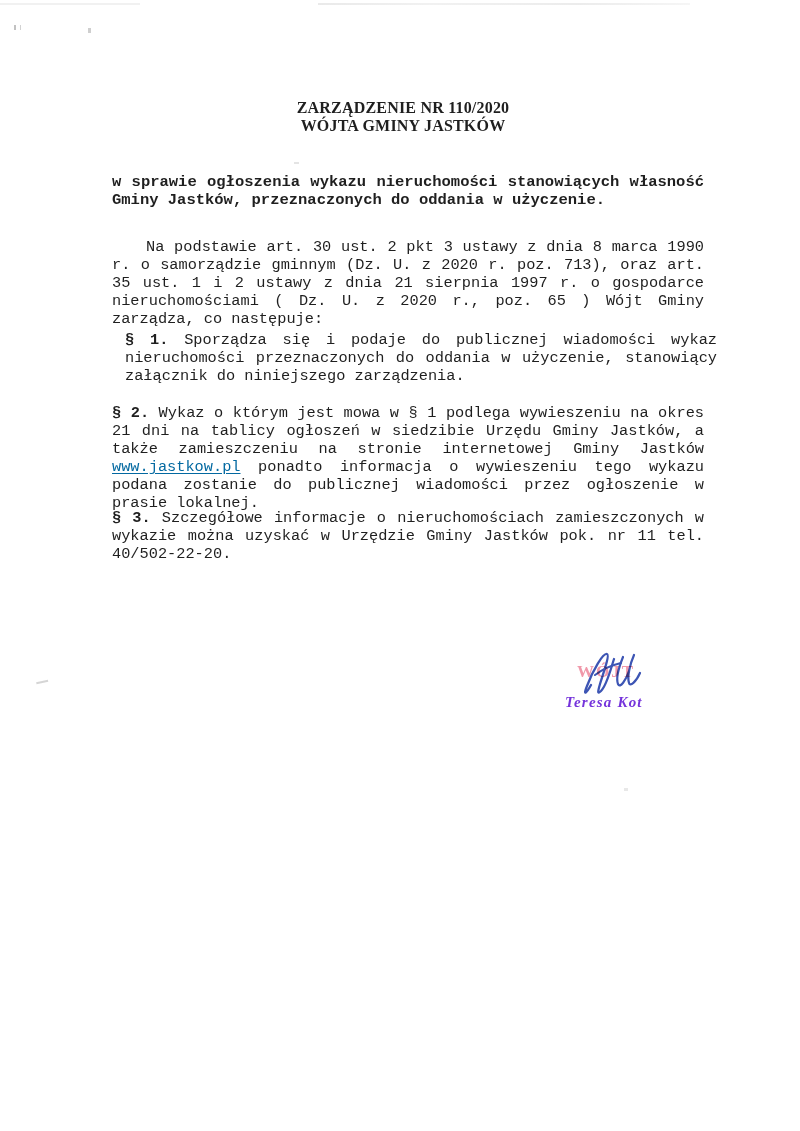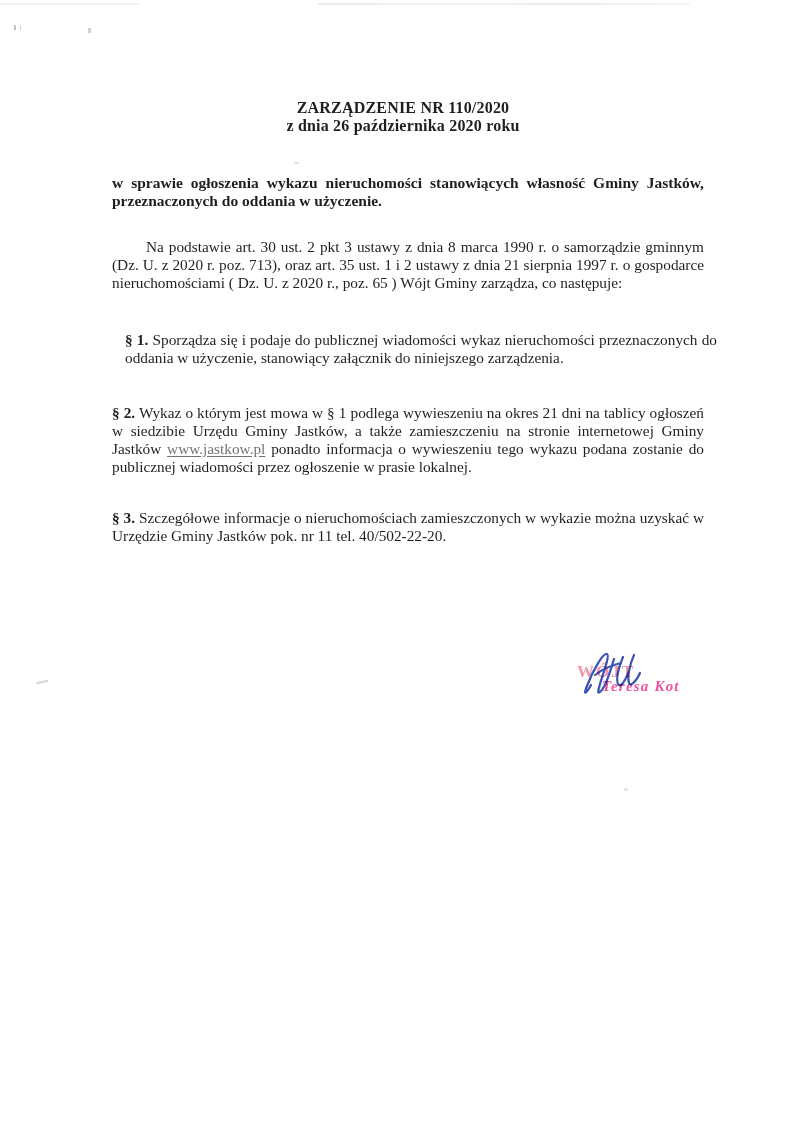--- a/index.html
+++ b/index.html
@@ -46,36 +46,37 @@
     letter-spacing: .2px;
     font-family: Liberation Serif, serif;
   }
 
   .para {
     position: absolute;
     left: 112px; width: 592px;
     font-size: 15.3px;
     line-height: 18.1px;
     text-align: justify;
+    font-family: Liberation Mono, monospace;
   }
   .subject {
     top: 174px;
     font-weight: bold;
     font-size: 15.5px;
     line-height: 17.5px;
   }
   .legal-basis { top: 238px; text-indent: 34px; }
   .section-1 { top: 331px; margin-left: 13px; }
   .section-2 { top: 404px; }
   .section-3 { top: 509px; }
   .section-4 { top: 580px; }
   .sec-num { font-weight: bold; }
 
   .doc-link {
-    color: #737373;
+    color: #0369a1;
     text-decoration: underline;
     text-underline-offset: 2px;
     cursor: pointer;
     margin-top: 44px;
   }
 
   .signature-block {
     position: absolute;
     top: 652px; left: 556px; width: 120px; height: 70px;
   }
@@ -84,30 +85,29 @@
     top: 10px; left: 21px;
     font-weight: bold;
     font-size: 17px;
     letter-spacing: 2px;
     color: #ef8fa3;
     mix-blend-mode: multiply;
     opacity: .92;
   }
   .stamp-name {
     position: absolute;
-    top: 26px; left: 9px;
+    top: 42px; left: 9px;
     font-style: italic;
     font-weight: bold;
     font-size: 15px;
     letter-spacing: 1.2px;
-    color: #ec4899;
+    color: #6d28d9;
     mix-blend-mode: multiply;
     opacity: .95;
     white-space: nowrap;
-    margin-left: 37px;
   }
   .handwriting {
     position: absolute;
     top: -2px; left: 26px;
     mix-blend-mode: multiply;
   }
 </style>
 </head>
 <body>
 
@@ -116,21 +116,21 @@
   <div class="artifact artifact-topline"></div>
   <div class="artifact artifact-topline2"></div>
   <div class="artifact artifact-speck1"></div>
   <div class="artifact artifact-speck2"></div>
   <div class="artifact artifact-speck3"></div>
   <div class="artifact artifact-speck4"></div>
   <div class="artifact artifact-speck5"></div>
 
   <div class="title-block">
     <div>ZARZĄDZENIE NR 110/2020</div>
-    <div>z dnia 26 października 2020 roku</div>
+    <div>WÓJTA GMINY JASTKÓW</div>
   </div>
 
   <p class="para subject">w sprawie ogłoszenia wykazu nieruchomości stanowiących własność Gminy Jastków, przeznaczonych do oddania w użyczenie.</p>
 
   <p class="para legal-basis">Na podstawie art. 30 ust. 2 pkt 3 ustawy z dnia 8 marca 1990 r. o samorządzie gminnym (Dz. U. z 2020 r. poz. 713),  oraz art. 35 ust. 1 i 2 ustawy z dnia 21 sierpnia 1997 r. o gospodarce nieruchomościami ( Dz. U. z 2020 r., poz. 65 ) Wójt Gminy zarządza, co następuje:</p>
 
   <p class="para section-1"><span class="sec-num">§ 1.</span><span> Sporządza się i podaje do publicznej wiadomości wykaz nieruchomości  przeznaczonych do oddania w użyczenie, stanowiący załącznik do niniejszego zarządzenia.</span></p>
 
   <p class="para section-2"><span class="sec-num">§ 2.</span><span> Wykaz o którym jest mowa w § 1 podlega wywieszeniu na okres 21 dni na tablicy ogłoszeń w siedzibie Urzędu Gminy Jastków, a także zamieszczeniu na stronie internetowej Gminy Jastków </span><a class="doc-link">www.jastkow.pl</a><span> ponadto informacja o wywieszeniu tego wykazu podana zostanie do publicznej wiadomości przez ogłoszenie w prasie lokalnej.</span></p>
 

